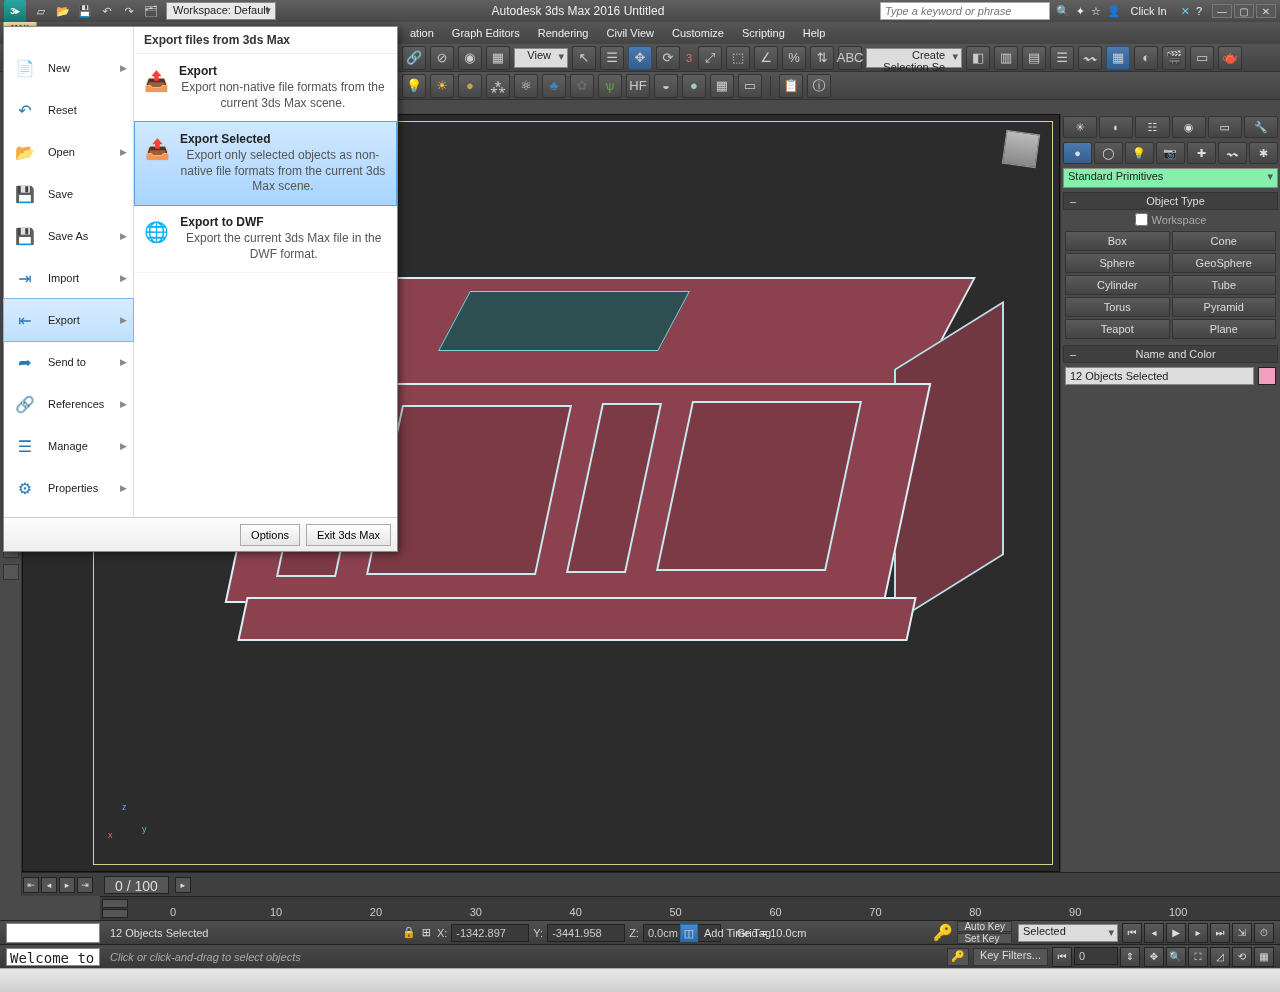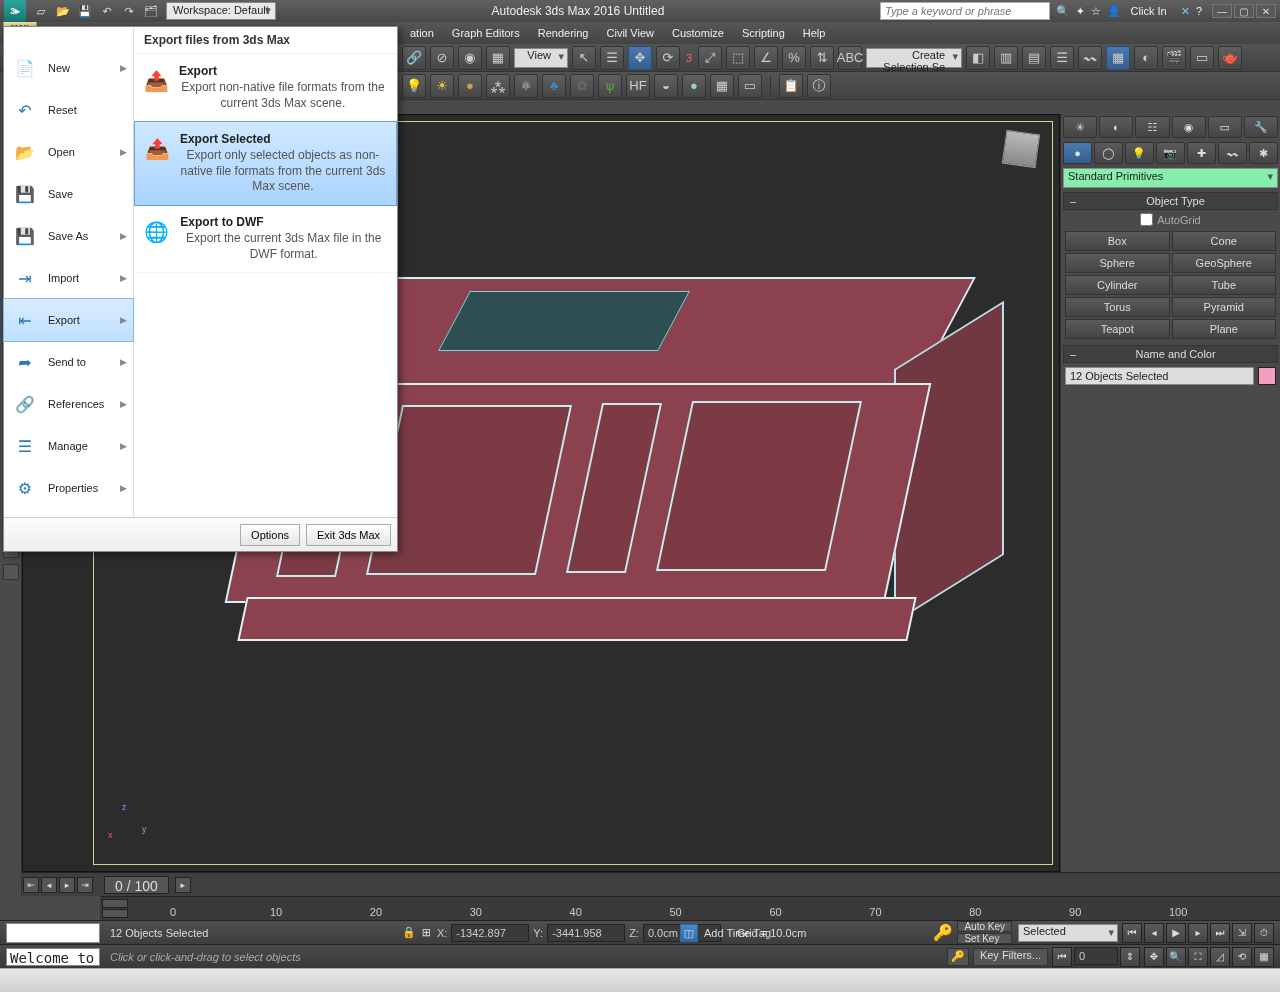--- a/index.html
+++ b/index.html
@@ -267,21 +267,21 @@
     <div class="cbtn">💡</div>
     <div class="cbtn">📷</div>
     <div class="cbtn">✚</div>
     <div class="cbtn">〰</div>
     <div class="cbtn">✱</div>
   </div>
   <div class="cmd-sel">Standard Primitives</div>
   <div class="rollout-head"><span style="float:left; margin-left:4px;">–</span><span>Object Type</span></div>
   <div class="autogrid">
     <input type="checkbox" style="">
-    <span>AutoGrid</span>
+    <span>Workspace</span>
   </div>
   <div class="btn-grid">
     <button>Box</button>
     <button>Cone</button>
     <button>Sphere</button>
     <button>GeoSphere</button>
     <button>Cylinder</button>
     <button>Tube</button>
     <button>Torus</button>
     <button>Pyramid</button>

